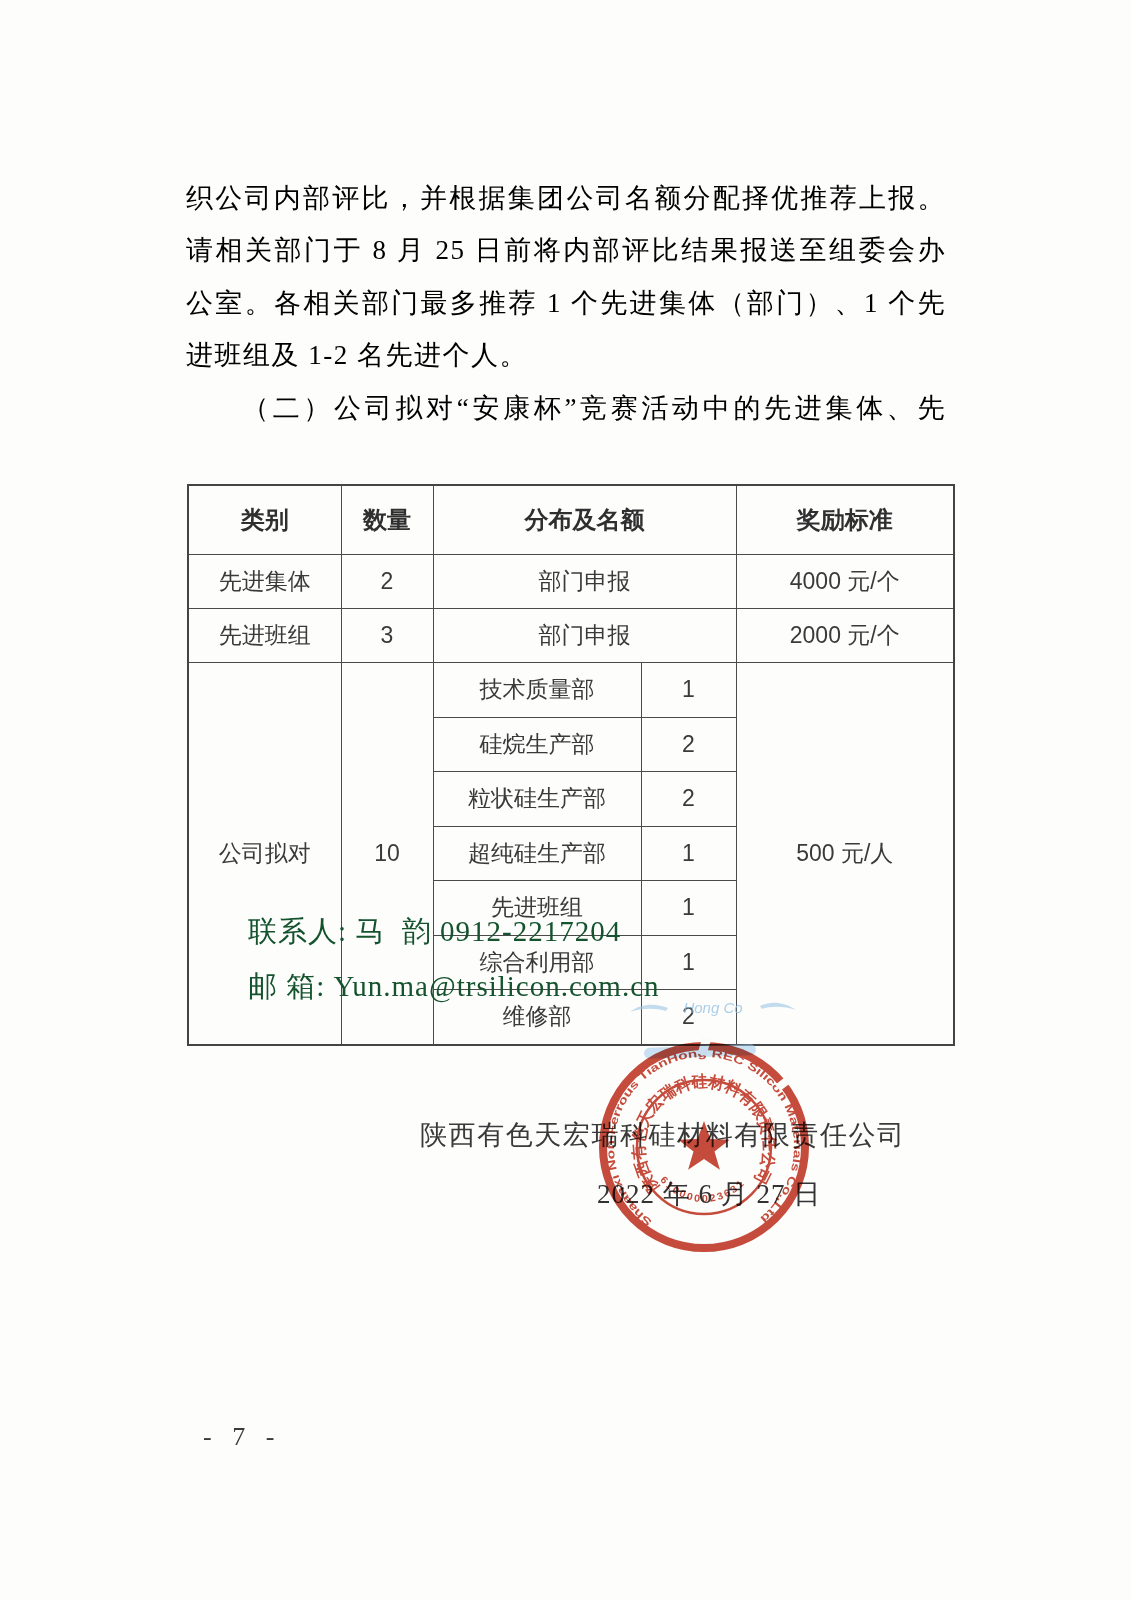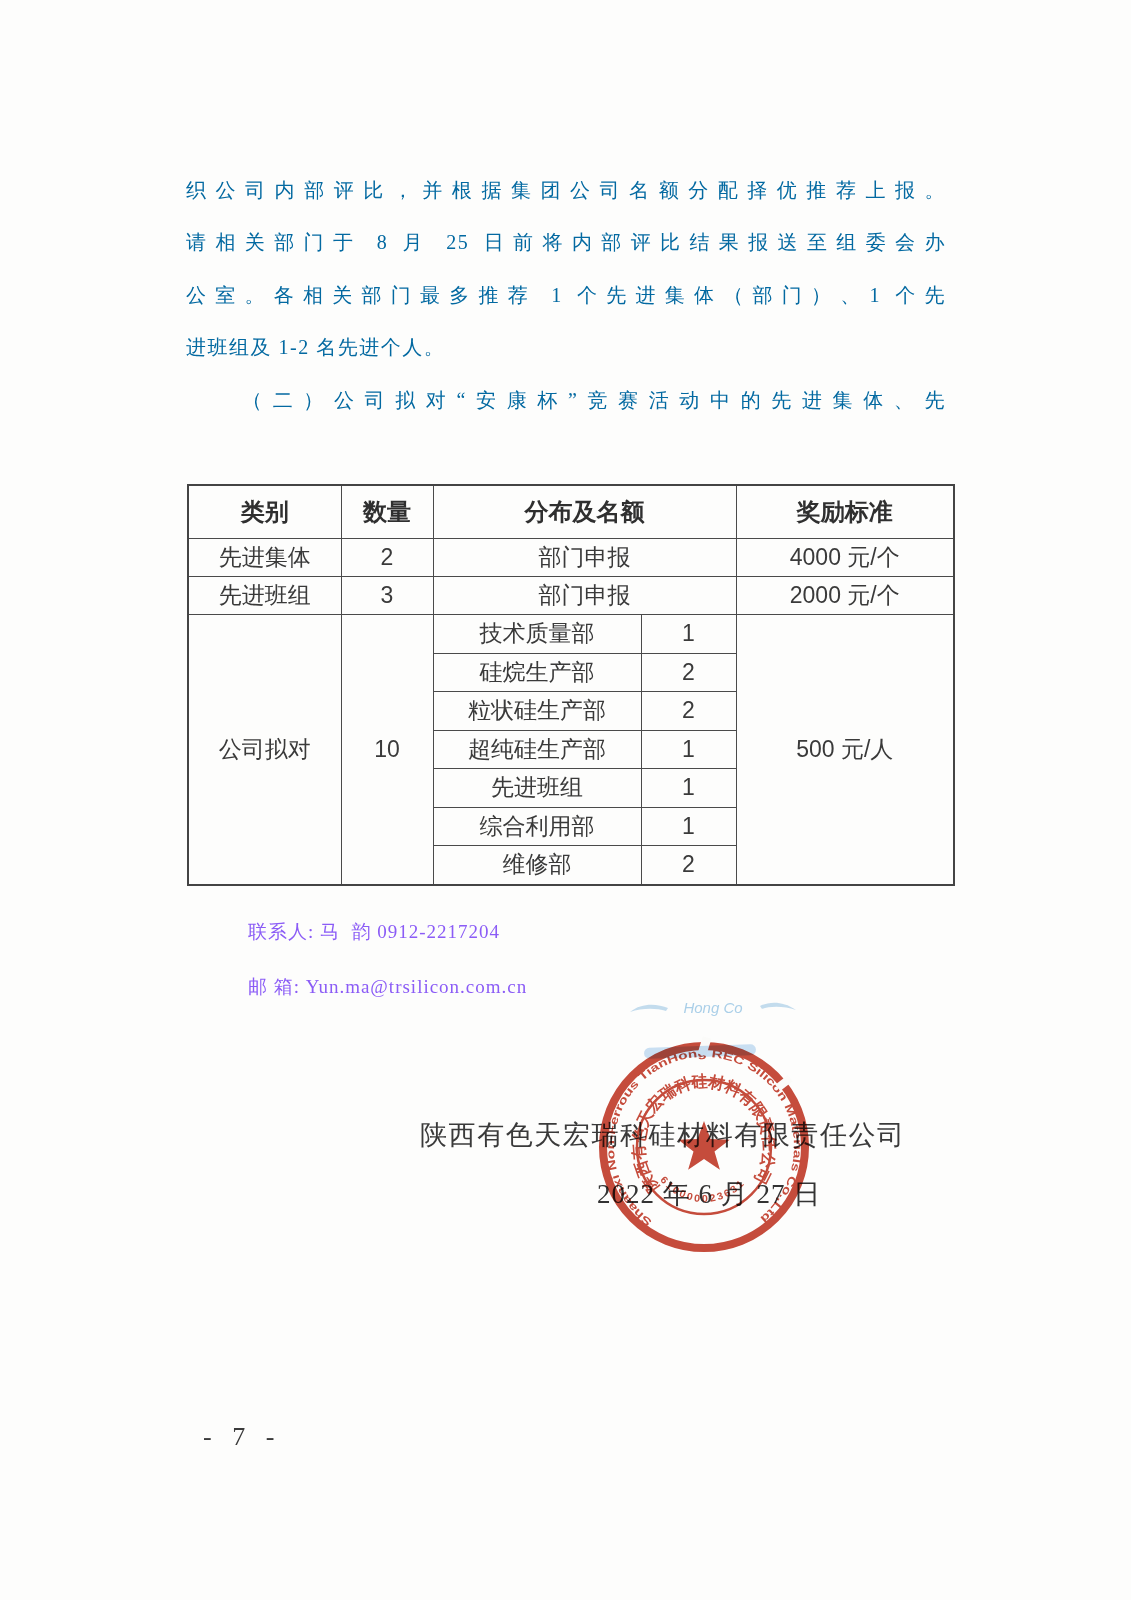--- a/index.html
+++ b/index.html
@@ -4,46 +4,46 @@
 <style>
   html,body { margin:0; padding:0; background:#e8e8e8; }
   .page {
     position:relative; width:1131px; height:1600px;
     background:#fdfdfc; overflow:hidden;
     font-family:"Liberation Serif","DejaVu Serif",serif;
     color:#2b2b2b;
   }
   
   .bodytext {
-    position:absolute; left:186px; top:164px; width:760px;
-    font-size:20px; line-height:52.4px; letter-spacing:1.5px;
-    color:#0369a1;
+    position:absolute; left:186px; top:172px; width:760px;
+    font-size:27px; line-height:52.4px; letter-spacing:1.5px;
+    color:#000000;
   }
   .line { white-space:nowrap; }
   .line.j { white-space:normal; text-align:justify; text-align-last:justify; }
   .line.indent { text-indent:56px; }
   
   .rtable {
     position:absolute; left:187px; top:484px; width:766px;
     border-collapse:collapse; table-layout:fixed;
     font-family:"Liberation Sans","DejaVu Sans",sans-serif;
     font-size:23px; color:#3a3a3a;
     border:2px solid #444;
   }
   .rtable th, .rtable td {
     border:1px solid #4a4a4a; text-align:center; vertical-align:middle;
-    padding:0; overflow:hidden;
+    padding:8px; overflow:hidden;
   }
   .rtable th { font-weight:bold; height:52px; font-size:24px; color:#2f2f2f; }
   .rtable tr.datarow td { height:37px; }
   .rtable tr.subrow td { height:37.5px;margin-top:14px; }
   
   .contact {
     position:absolute; left:248px; top:904px;
-    font-size:19px; color:#8b5cf6; letter-spacing:1px;
+    font-size:29px; color:#14532d; letter-spacing:1px;
   }
   .contact .cline { height:55px; line-height:55px; white-space:pre; }
   
   .company {
     position:absolute; left:420px; top:1117px; width:484px;
     font-size:27px; color:#3a3a3a;
     text-align:justify; text-align-last:justify; white-space:normal;
   }
   .sigdate {
     position:absolute; left:597px; top:1176px;

